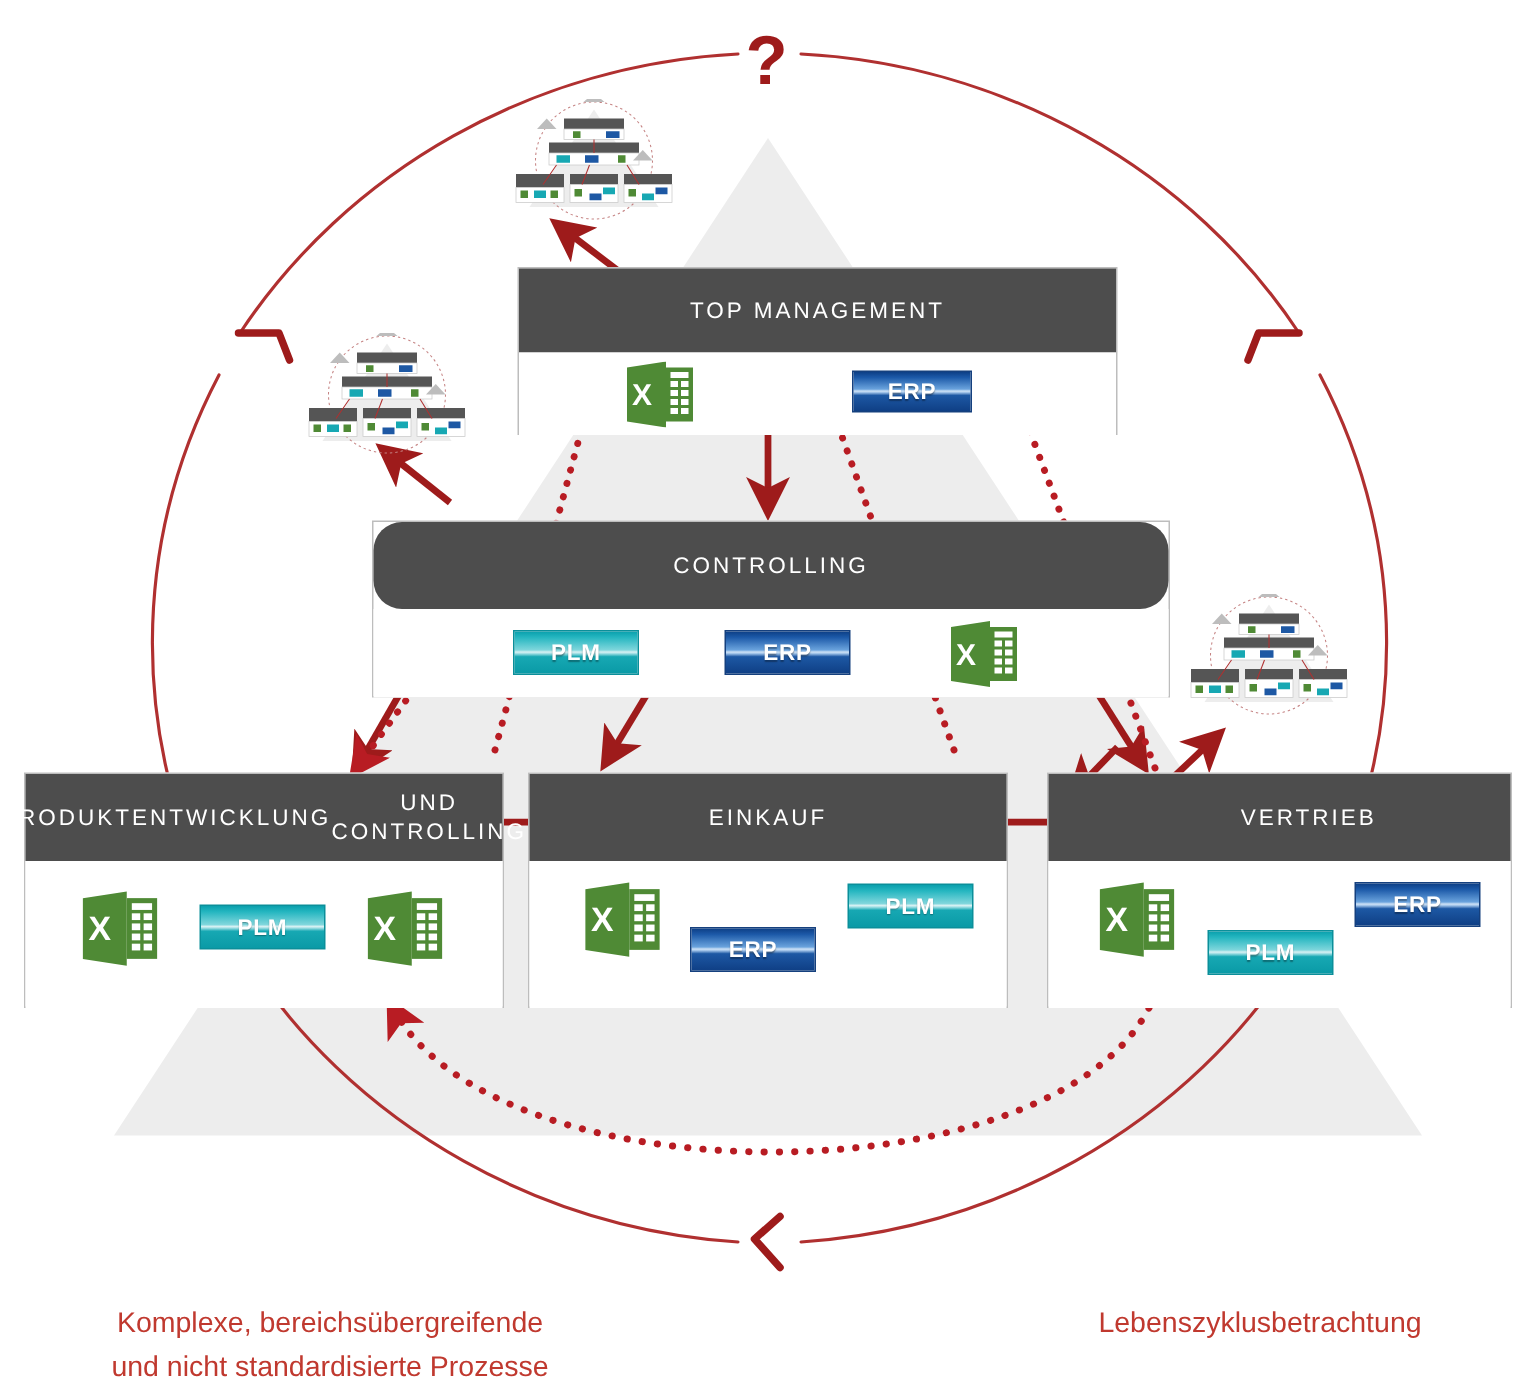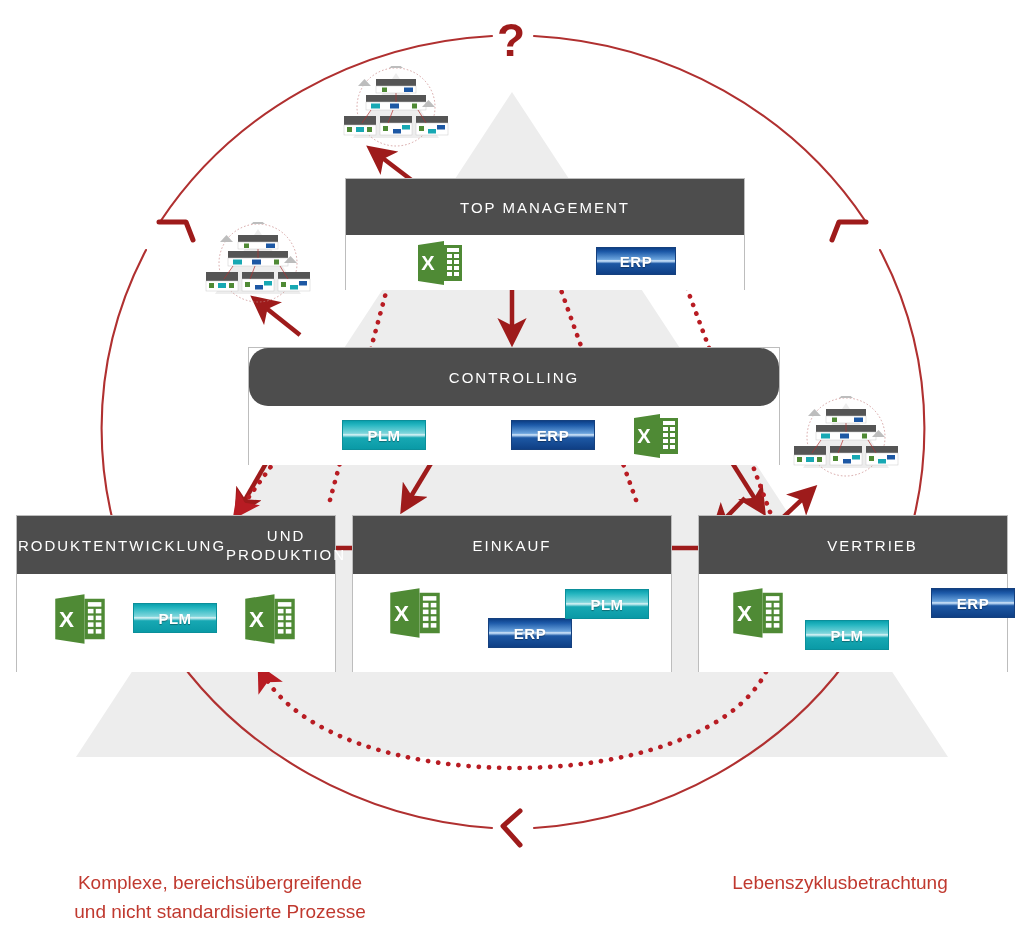--- a/index.html
+++ b/index.html
@@ -20,21 +20,21 @@
        letter-spacing:2.0px;font-size:15px;line-height:19px;font-weight:400;}
   .orgbox .body{position:relative;box-sizing:border-box;background:#fff;}
 
   
   .badge{position:absolute;box-sizing:border-box;color:#fff;font-weight:bold;
          font-size:15px;letter-spacing:0.5px;display:flex;align-items:center;
          justify-content:center;text-shadow:0 1px 1px rgba(0,0,0,.35);}
   .badge.erp{
      background:linear-gradient(to bottom,#0d3f86 0%,#1c59a8 14%,#6aa3dd 44%,#cfe2f6 49%,
                 #a8c9ec 52%,#1d58a4 60%,#0f3f85 100%);
-     border:1px solid #15407e;margin-left:28px;}
+     border:1px solid #15407e;}
   .badge.plm{
      background:linear-gradient(to bottom,#0aa0ad 0%,#25b6c0 14%,#7fd6dc 44%,#d8f2f4 49%,
                 #a9e2e7 52%,#17a8b3 60%,#0a9aa6 100%);
      border:1px solid #0b8f9a;}
 
   
   .xls{position:absolute;}
   .xls svg{display:block;}
 
   
@@ -176,21 +176,21 @@
               <rect x="38" y="31" width="5" height="4"></rect>
           </g>
         </svg>
       </div>
     </div>
   </div>
 
   <div class="orgbox" style="left:16px;top:515px;width:320px;height:157px;">
     <div class="hdr" style="height:58px;flex-direction:row;">
       <span>PRODUKTENTWICKLUNG</span>
-      <span>UND PRODUKTION</span>
+      <span>UND CONTROLLING</span>
     </div>
     <div class="body" style="height:98px;">
       <div class="xls" style="left:36px;top:20px;">
         <svg width="54" height="50" viewBox="0 0 48 44">
           <path d="M2 4 L28 0 L28 44 L2 40 Z" fill="#4f8a35"></path>
           <rect x="28" y="4" width="18" height="36" fill="#4f8a35"></rect>
           <text x="12" y="29" font-family="Liberation Sans, sans-serif" font-size="20" font-weight="bold" fill="#ffffff" text-anchor="middle">X</text>
           <g fill="#ffffff">
             <rect x="31" y="7" width="12" height="4"></rect>
             <rect x="31" y="13" width="5" height="4"></rect>

